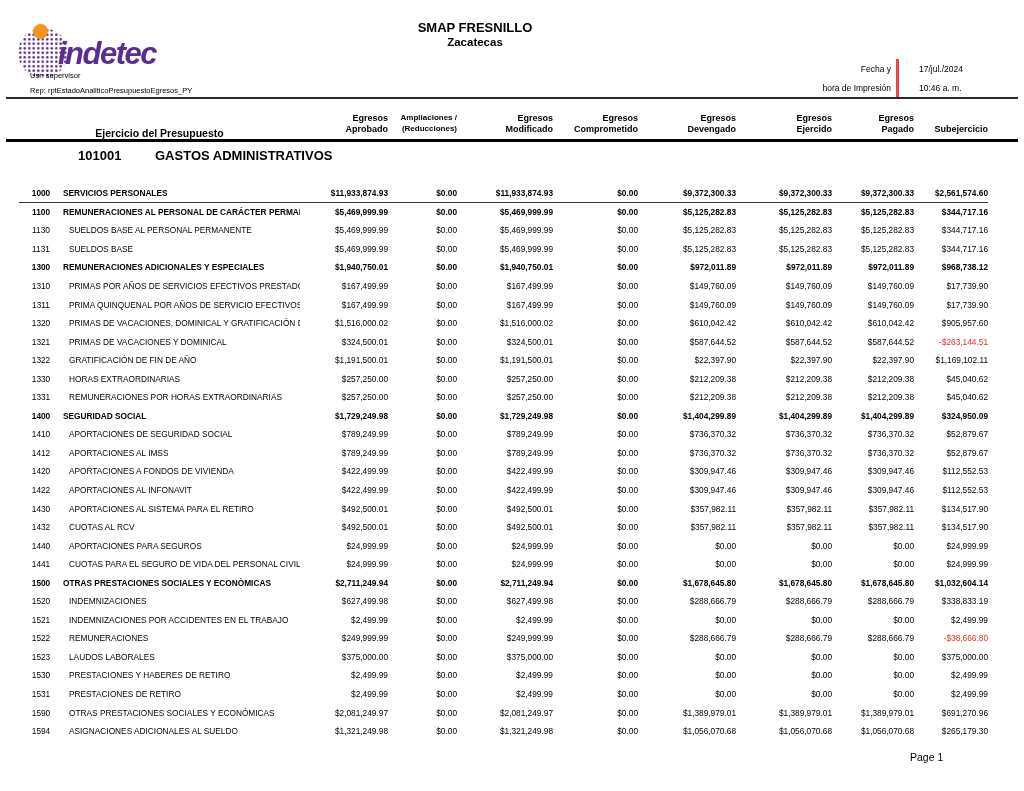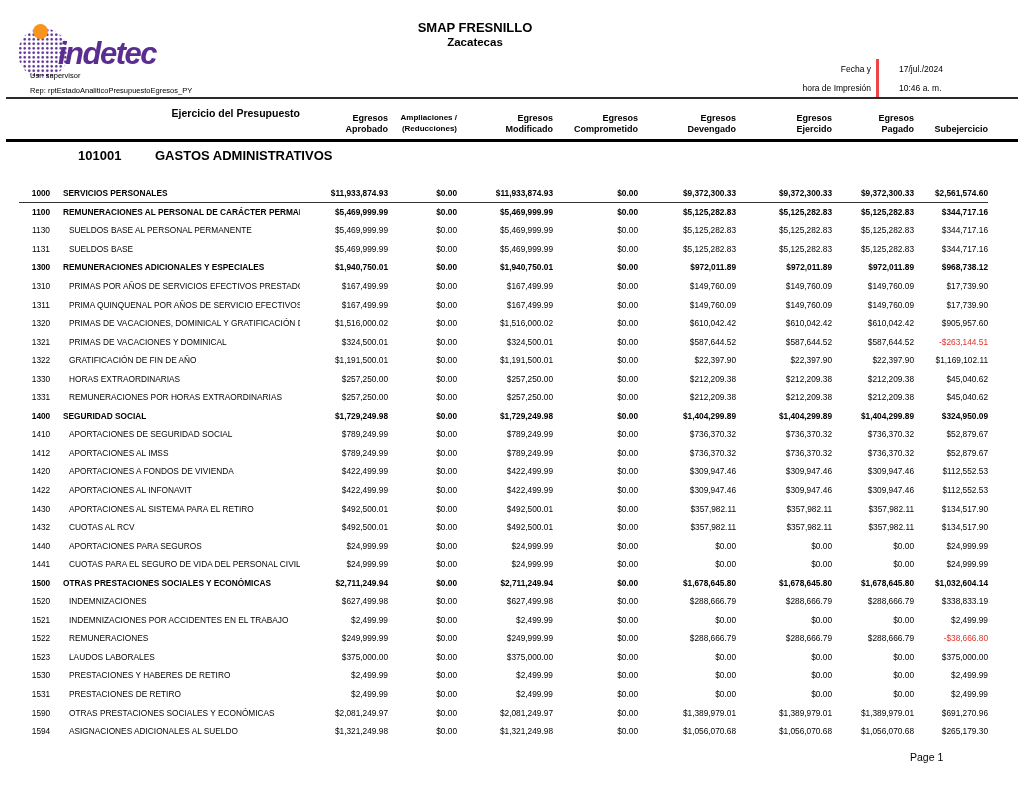--- a/index.html
+++ b/index.html
@@ -15,34 +15,34 @@
   .logo-ball{position:absolute;width:15px;height:15px;border-radius:50%;background:#f7941e;top:-4px;left:15px;}
   .logo-text{font-size:31px;font-weight:bold;font-style:italic;color:#5b2d8f;letter-spacing:-1.5px;margin-left:-10px;line-height:1;}
   
   .title-block{position:absolute;left:0;top:19px;width:950px;text-align:center;}
   .t1{font-size:13px;font-weight:bold;line-height:17px;}
   .t2{font-size:11.5px;font-weight:bold;line-height:13px;}
   .t3{font-size:13px;font-weight:bold;line-height:15px;margin-top:3px;}
   .usr{position:absolute;left:30px;top:71px;font-size:7.5px;}
   .rep{position:absolute;left:30px;top:86px;font-size:7.5px;}
   
-  .fecha-box{position:absolute;left:800px;top:59px;width:192px;font-size:8.5px;}
+  .fecha-box{position:absolute;left:820px;top:59px;width:192px;font-size:8.5px;}
   .fecha-row{display:grid;grid-template-columns:76px 1fr;height:19px;}
   .fecha-label{text-align:right;padding-right:5px;align-self:center;}
   .fecha-value{border-left:3px solid #ef4444;padding-left:20px;align-self:center;height:19px;display:flex;align-items:center;}
   
   .rule{position:absolute;left:6px;right:6px;height:1.6px;background:#2a2a2a;top:97px;}
   .thick-rule{position:absolute;left:6px;right:6px;height:2.6px;background:#000;top:139px;}
   
   .thead{position:absolute;left:0;top:102px;width:1024px;height:36px;
     display:grid;grid-template-columns:19px 281px 88px 69px 96px 85px 98px 96px 82px 74px 36px;
     align-items:end;font-weight:bold;}
   .th{font-size:9px;line-height:10.5px;text-align:right;padding-bottom:4px;}
   .th span{display:block;}
-  .th-ejercicio{text-align:right;font-size:10.5px;padding-bottom:20px;}
+  .th-ejercicio{text-align:center;font-size:10.5px;padding-bottom:0;}
   .th-small{font-size:8px;}
   
   .section-row{position:absolute;left:0;top:148px;font-size:13px;font-weight:bold;}
   .section-code{position:absolute;left:78px;white-space:nowrap;}
   .section-title{position:absolute;left:155px;white-space:nowrap;}
   
   .tbody{position:absolute;left:0;top:184px;width:1024px;}
   .row{display:grid;grid-template-columns:19px 44px 237px 88px 69px 96px 85px 98px 96px 82px 74px 36px;
     height:18.55px;align-items:center;font-size:8.3px;}
   .row .code{text-align:center;}

